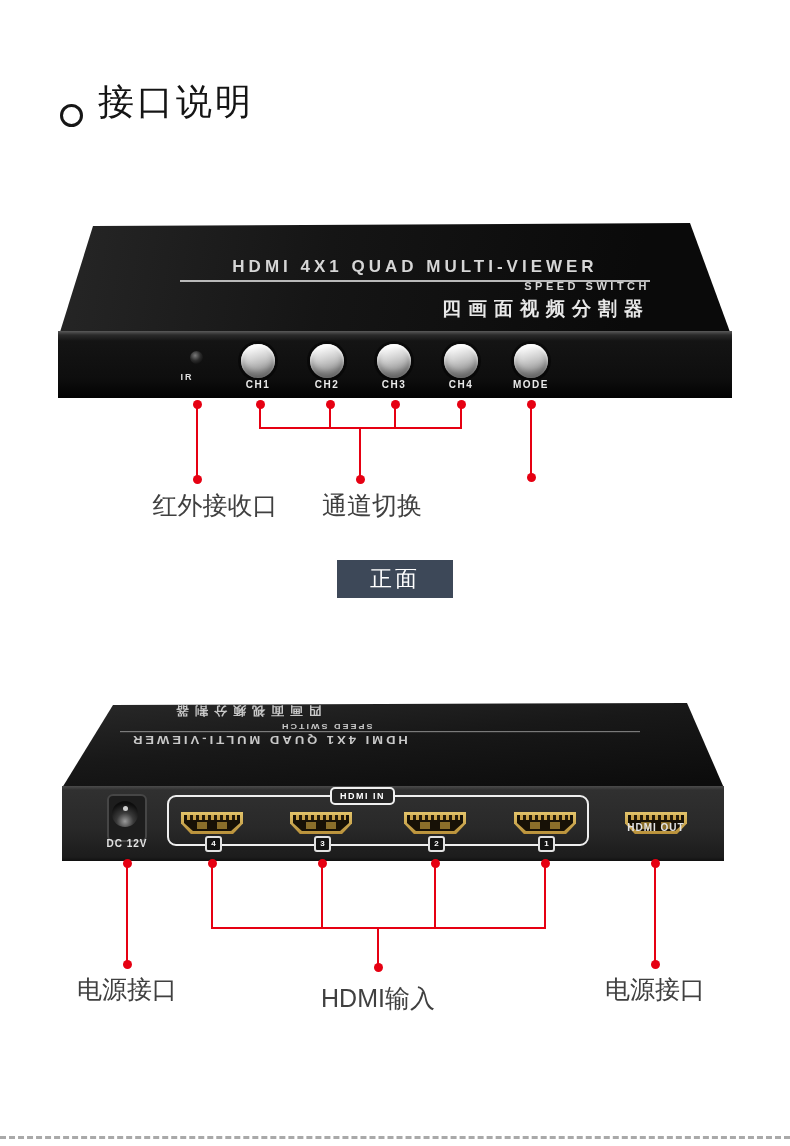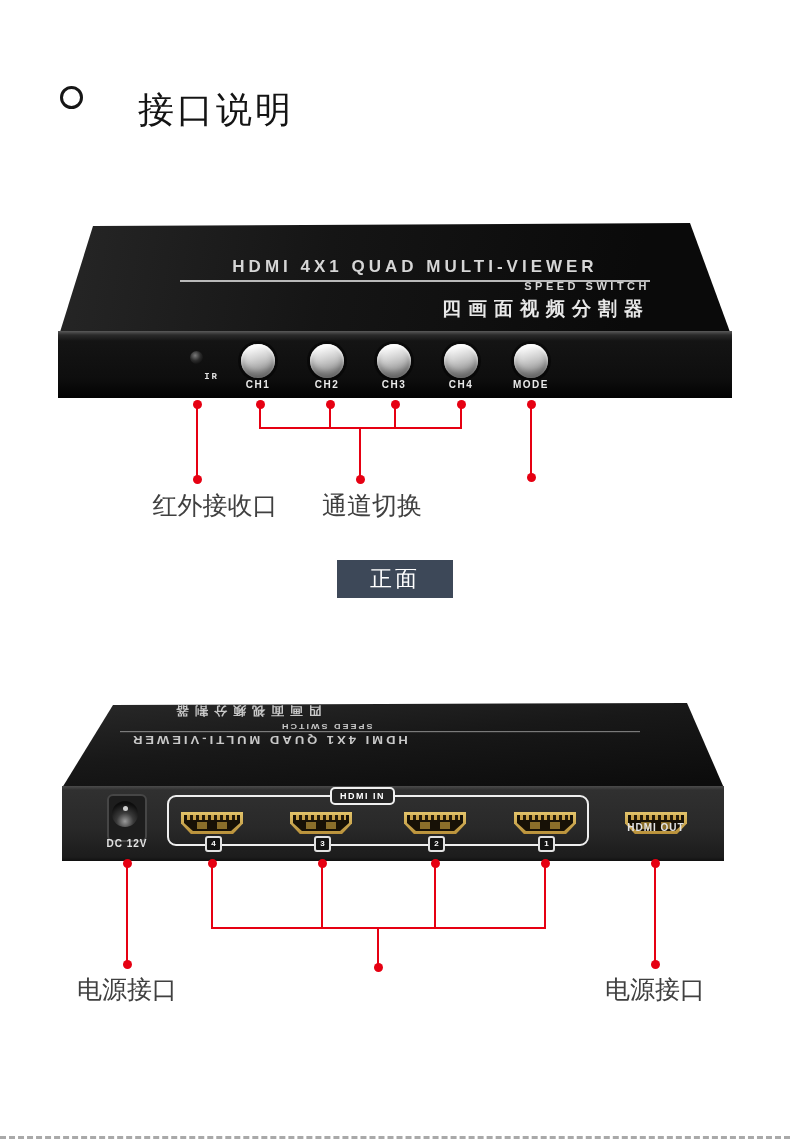--- a/index.html
+++ b/index.html
@@ -1,42 +1,42 @@
 <!DOCTYPE html>
 <html><head>
 <meta charset="utf-8">
 <style>
   html,body{margin:0;padding:0;background:#ffffff;}
   .page{position:relative;width:790px;height:1146px;background:#fff;overflow:hidden;
         font-family:"Liberation Sans","DejaVu Sans",sans-serif;}
 
   
-  .title-row{position:absolute;left:60px;top:86px;display:flex;align-items:flex-start;gap:40px;}
+  .title-row{position:absolute;left:60px;top:78px;display:flex;align-items:flex-end;}
   .title-ring{width:17px;height:17px;border:3px solid #161616;border-radius:50%;margin-right:15px;}
   .title-text{font-size:36px;color:#141414;letter-spacing:3px;font-weight:500;}
 
   
   .face{position:absolute;}
   .panel-text{position:absolute;color:#d6d6d6;font-weight:bold;white-space:nowrap;}
 
   
   .front-top{left:58px;top:222px;width:674px;height:110px;
     clip-path:polygon(35px 4px,632px 1px,672px 110px,2px 110px);
     background:linear-gradient(100deg,#262626 0%,#151515 40%,#0a0a0a 85%);}
   .front-panel{left:58px;top:331px;width:674px;height:67px;
     background:linear-gradient(180deg,#5a5a5a 0px,#2a2a2a 4px,#141414 10px,#0e0e0e 70%,#020202 100%);}
   .f-line1{left:180px;top:257px;width:470px;text-align:center;font-size:17px;letter-spacing:4px;
     border-bottom:2px solid #b9b9b9;padding-bottom:3px;}
   .f-line2{left:180px;top:280px;width:470px;text-align:right;font-size:11px;letter-spacing:3.5px;}
   .f-line3{left:180px;top:296px;width:470px;text-align:right;font-size:19px;letter-spacing:7px;color:#e8e8e8;}
 
   .ir-dot{position:absolute;left:190px;top:351px;width:13px;height:13px;border-radius:50%;
     background:radial-gradient(circle at 40% 35%,#7a7a7a 0%,#2c2c2c 45%,#050505 90%);}
-  .ir-label{position:absolute;left:175px;top:372px;width:44px;text-align:right;
-    font-size:9px;font-weight:bold;letter-spacing:2px;color:#e0e0e0;font-family:Liberation Mono, monospace;}
+  .ir-label{position:absolute;left:165px;top:372px;width:44px;text-align:center;
+    font-size:9px;font-weight:bold;letter-spacing:2px;color:#e0e0e0;}
 
   .push-btn{position:absolute;width:34px;height:34px;border-radius:50%;top:344px;
     background:linear-gradient(165deg,#fbfbfb 15%,#cfcfcf 45%,#9d9d9d 75%,#8a8a8a 100%);
     box-shadow:0 0 0 3px rgba(0,0,0,.45), inset 0 2px 3px rgba(255,255,255,.9), inset 0 -5px 7px rgba(0,0,0,.35);}
   .btn-label{position:absolute;top:379px;width:60px;text-align:center;
     font-size:10px;font-weight:bold;letter-spacing:1.5px;color:#eaeaea;}
 
   
   .back-top{left:60px;top:698px;width:666px;height:90px;
     clip-path:polygon(53px 7px,627px 5px,664px 90px,2px 90px);
@@ -222,17 +222,18 @@
     <div class="hline" style="left:211px;top:927px;width:335px"></div>
     <div class="vline" style="left:377px;top:927px;height:40px"></div>
     <div class="vline" style="left:654px;top:863px;height:100px"></div>
 
     <div class="dot" style="left:123px;top:960px"></div>
     <div class="dot" style="left:374px;top:963px"></div>
     <div class="dot" style="left:651px;top:960px"></div>
   </div>
 
   <div class="note" style="left:127px;top:973px">电源接口</div>
+  <div class="note" style="left:378px;top:982px">HDMI输入</div>
   <div class="note" style="left:655px;top:973px">电源接口</div>
 
 
   <div class="dashed-bottom"></div>
 </div>
 
 </body></html>

